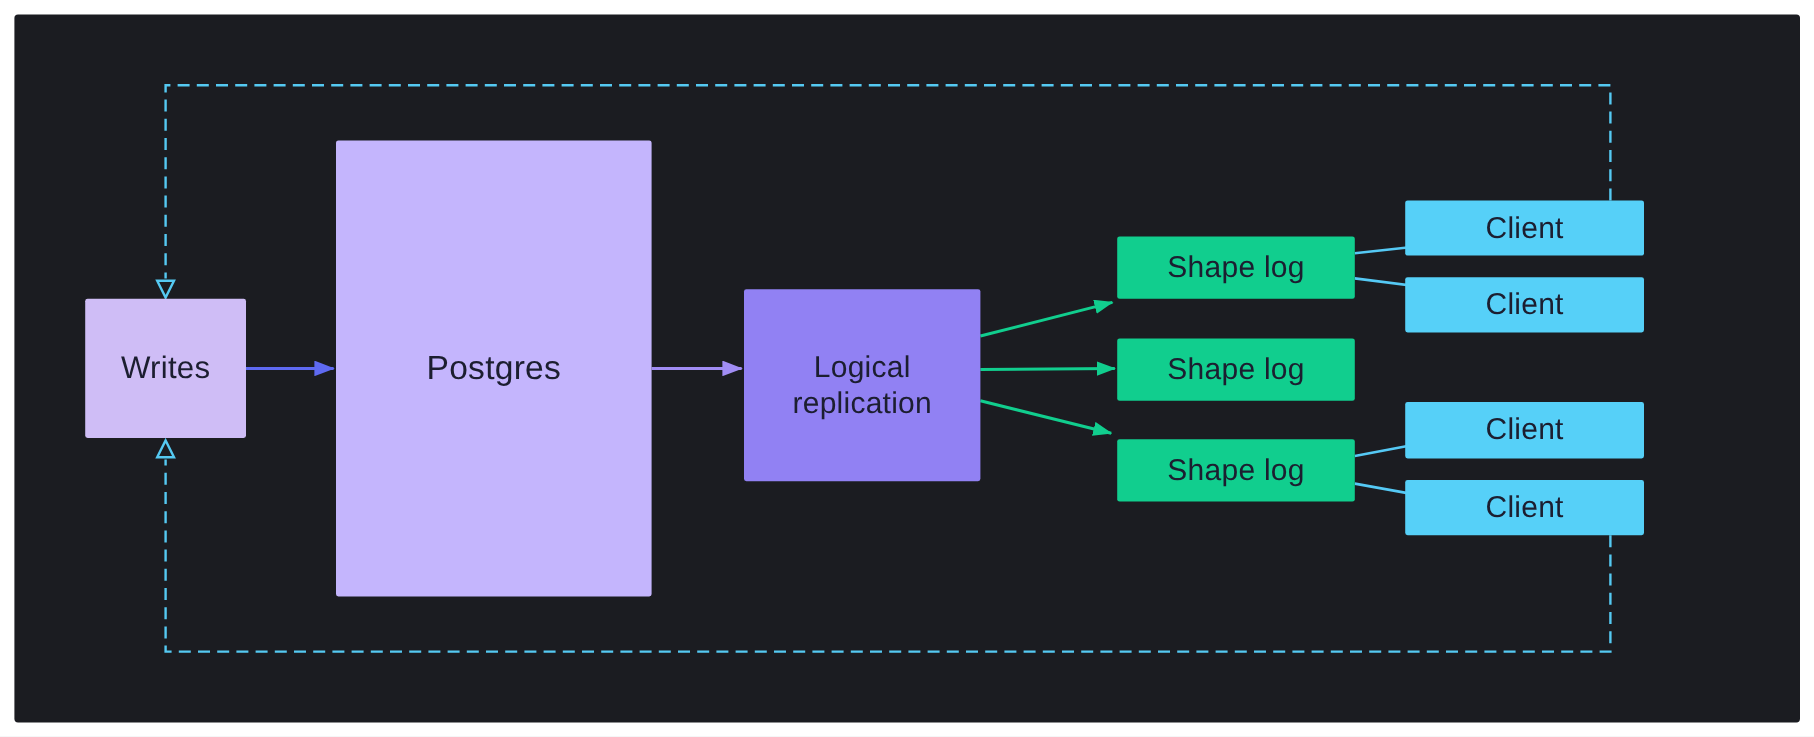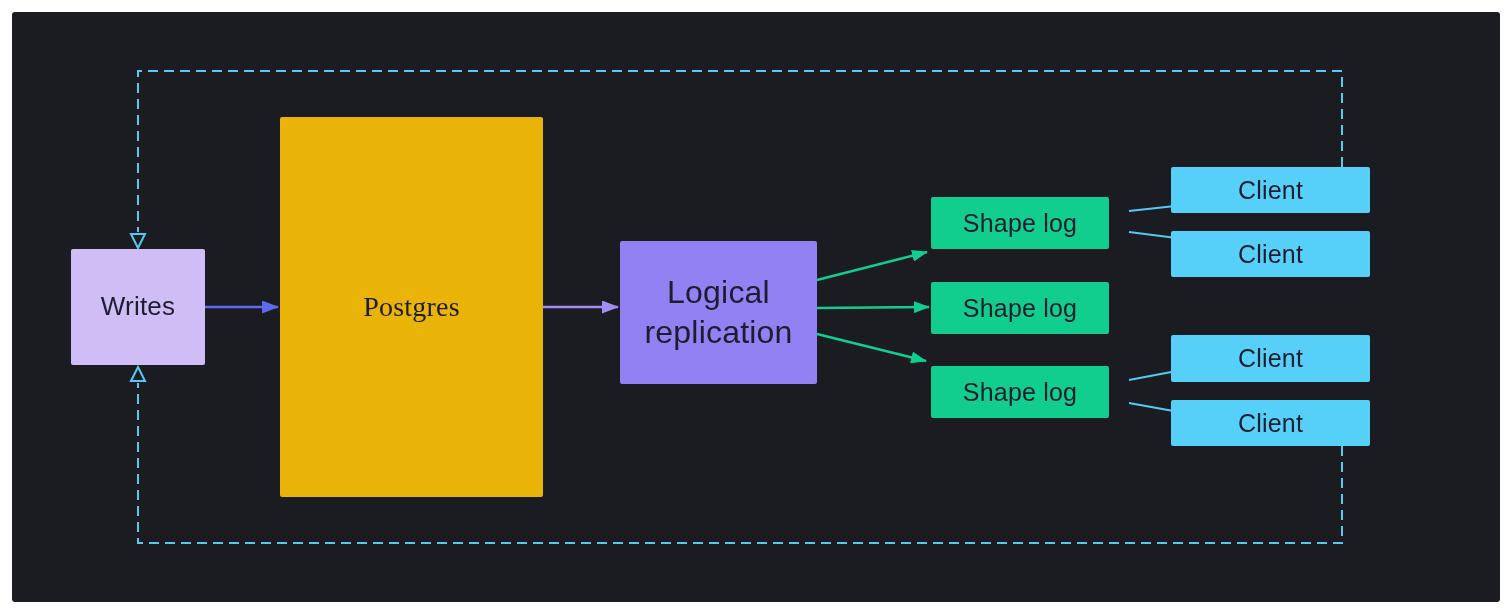--- a/index.html
+++ b/index.html
@@ -29,22 +29,22 @@
     justify-content: center;
     text-align: center;
     border-radius: 2px;
     color: #1c1e30;
     font-size: 26px;
     line-height: 1.22;
     letter-spacing: 0.2px;
   }
   .node-writes   { left: 71px;   top: 249px; width: 134px; height: 116px; }
   .node-postgres { left: 280px;  top: 117px; width: 263px; height: 380px; font-size: 28px; }
-  .node-logical  { left: 620px;  top: 241px; width: 197px; height: 143px; font-size: 32px; }
-  .node-sl       { left: 931px;  width: 178px; height: 52px; font-size: 25px; }
+  .node-logical  { left: 620px;  top: 241px; width: 197px; height: 160px; font-size: 25px; }
+  .node-sl       { left: 931px;  width: 198px; height: 52px; font-size: 25px; }
   .node-sl1 { top: 197px; }
   .node-sl2 { top: 282px; }
   .node-sl3 { top: 366px; }
   .node-client   { left: 1171px; width: 199px; height: 46px; font-size: 25px; }
   .node-c1 { top: 167px; }
   .node-c2 { top: 231px; }
   .node-c3 { top: 335px; height: 47px; }
   .node-c4 { top: 400px; }
 </style>
 </head>
@@ -88,21 +88,21 @@
     <line x1="1129" y1="232" x2="1240" y2="246" stroke-width="2.2" marker-end="url(#head-cyan)" stroke="#55c9f5"></line>
 
     <line x1="1129" y1="380" x2="1240" y2="359" stroke-width="2.2" marker-end="url(#head-cyan)" stroke="#55c9f5"></line>
     <line x1="1129" y1="403" x2="1240" y2="423" stroke-width="2.2" marker-end="url(#head-cyan)" stroke="#55c9f5"></line>
   </svg>
 
   <div class="node node-writes" style="background-color: rgb(207, 189, 246);">
     <span>Writes</span>
   </div>
 
-  <div class="node node-postgres" style="background-color: #eab308; font-family: Liberation Serif, serif;">
+  <div class="node node-postgres" style="background-color: #c4b5fd;">
     <span>Postgres</span>
   </div>
 
   <div class="node node-logical" style="background-color: rgb(145, 129, 243);">
     <span>Logical replication</span>
   </div>
 
   <div class="node node-sl node-sl1" style="background-color: rgb(17, 206, 142);">
     <span>Shape log</span>
   </div>

